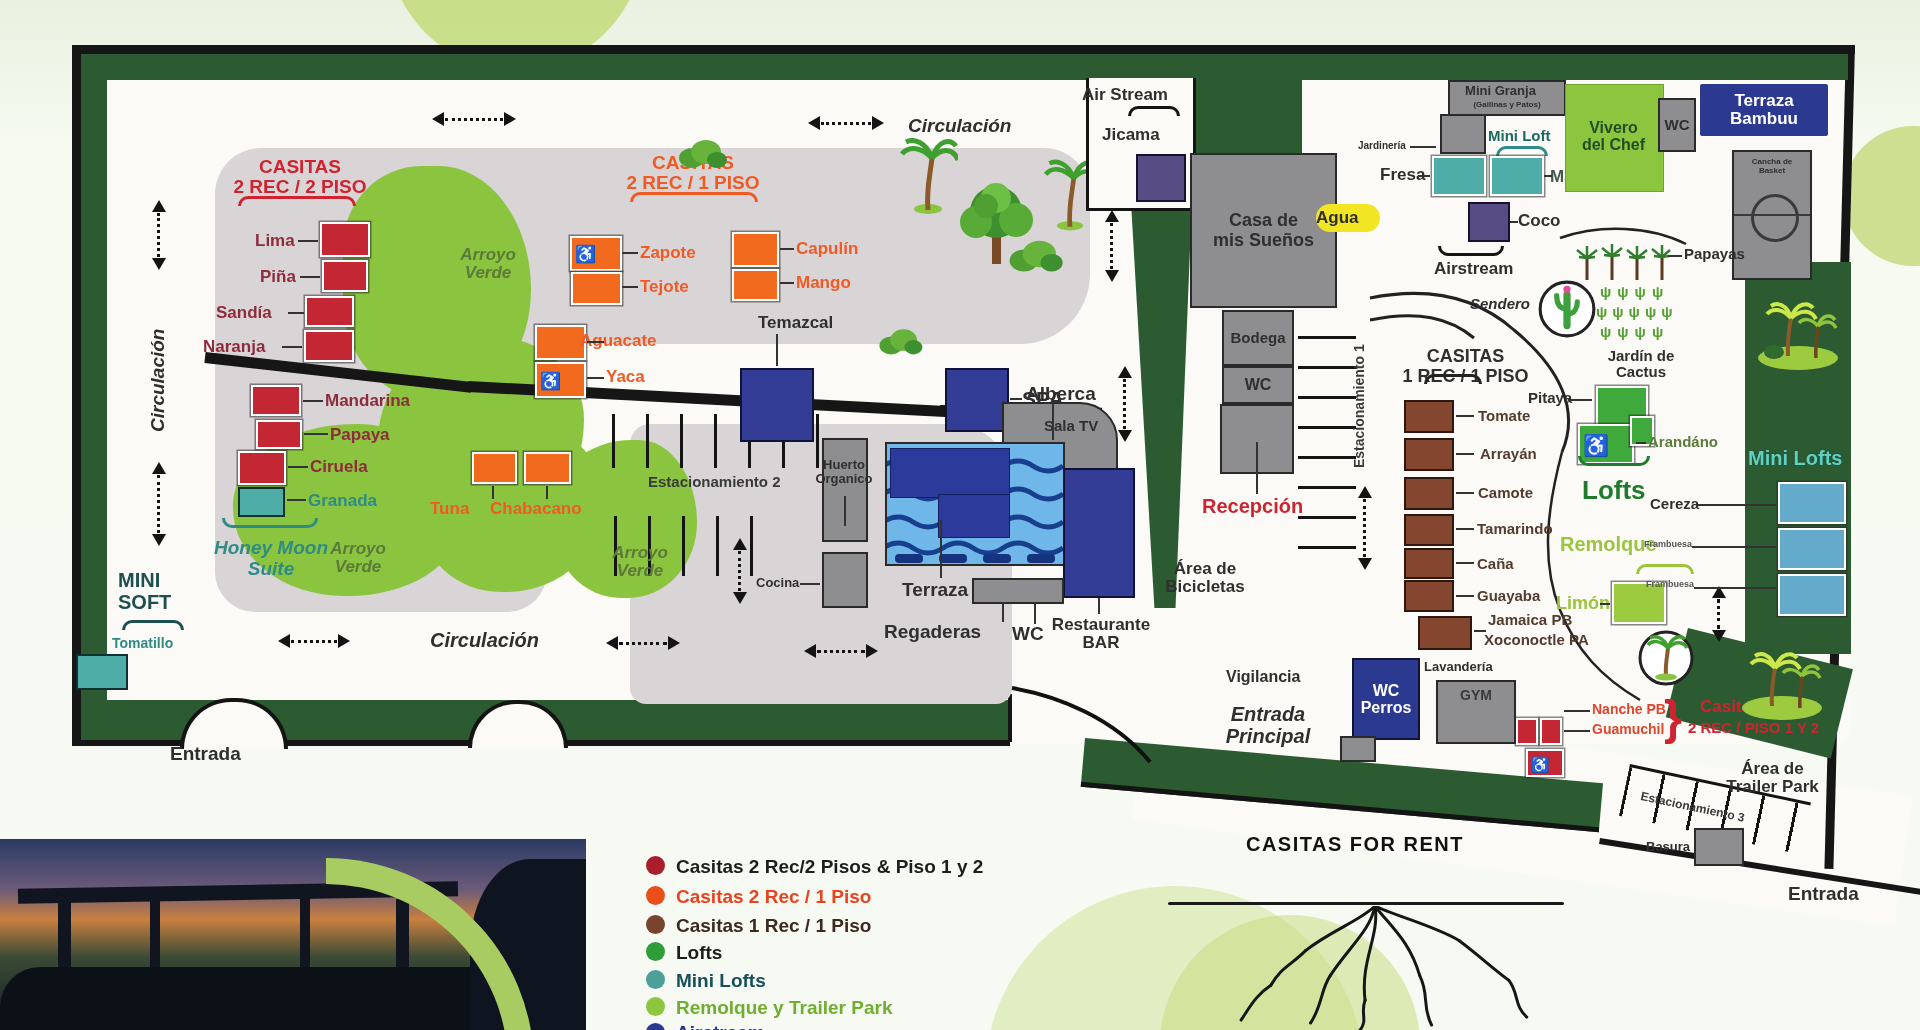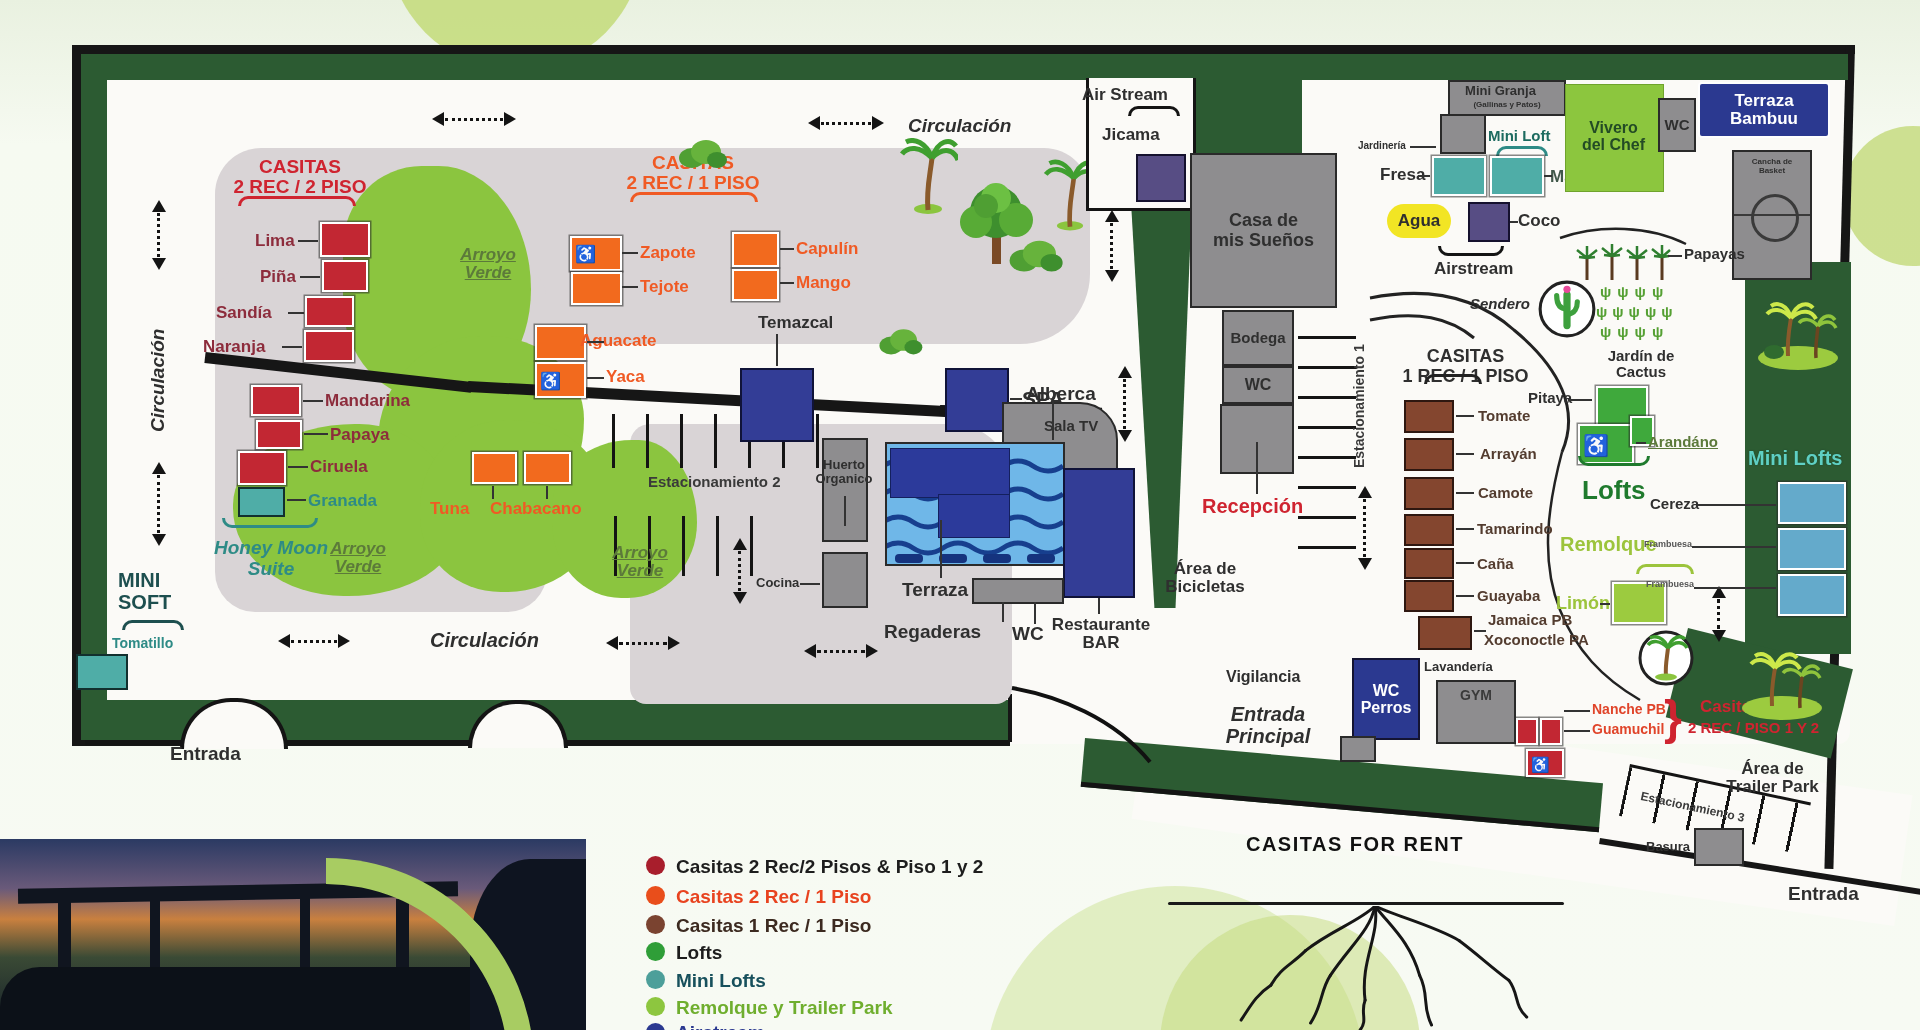--- a/index.html
+++ b/index.html
@@ -30,21 +30,21 @@
   .L{position:absolute;font-weight:bold;color:#2f2f2f;font-size:17px;line-height:1.08;white-space:pre-line;}
   .ctr{text-align:center;}
   .maroon{color:#8d2c3c;}
   .redt{color:#cf2430;}
   .orat{color:#f05a24;}
   .brot{color:#533c2f;}
   .tealt{color:#2e8b86;}
   .dteal{color:#1d4f4f;}
   .grnt{color:#1f7a2d;}
   .lgrnt{color:#9cc43c;}
-  .olive{color:#5c7a3a;text-decoration:underline;}
+  .olive{color:#5c7a3a;}
   .gryt{color:#3a3a3a;}
   .wht{color:#fff;}
   .ital{font-style:italic;}
   .vrot{transform:rotate(-90deg);transform-origin:0 0;}
   .tk{position:absolute;background:#333;}
   
   .arc-d{position:absolute;border:3px solid #222;border-bottom:none;border-radius:12px 12px 0 0;height:10px;box-sizing:border-box;}
   .arc-u{position:absolute;border:3px solid #222;border-top:none;border-radius:0 0 12px 12px;height:10px;box-sizing:border-box;}
   
   .arrow{position:absolute;display:flex;align-items:center;height:14px;}
@@ -395,21 +395,21 @@
     <div class="L ctr" style="left:0;top:19px;width:114px;font-size:8px">(Gallinas y Patos)</div>
   </div>
   <div class="L" style="left:1488px;top:128px;font-size:15px;color:#1d6b60">Mini Loft</div>
   <div class="arc-d" style="left:1496px;top:146px;width:52px;border-color:#2e8b86"></div>
   <div class="bx tealw" style="left:1432px;top:156px;width:54px;height:40px"></div>
   <div class="bx tealw" style="left:1490px;top:156px;width:54px;height:40px"></div>
   <div class="L" style="left:1380px;top:166px">Fresa</div>
   <div class="tk" style="left:1418px;top:175px;width:12px;height:2px"></div>
   <div class="L" style="left:1550px;top:168px;color:#41584a">Manzano</div>
   <div class="tk" style="left:1544px;top:175px;width:8px;height:2px"></div>
-  <div class="abs" style="left:1387px;top:204px;width:64px;height:34px;background:#f2e524;border-radius:17px;display:flex;align-items:center;justify-content:center">
+  <div class="abs" style="left:1316px;top:204px;width:64px;height:28px;background:#f2e524;border-radius:17px;display:flex;align-items:center;justify-content:flex-start">
     <span class="L" style="position:static;font-size:17px">Agua</span>
   </div>
   <div class="bx purple" style="left:1468px;top:202px;width:42px;height:40px"></div>
   <div class="L" style="left:1518px;top:212px">Coco</div>
   <div class="tk" style="left:1510px;top:221px;width:8px;height:2px"></div>
   <div class="arc-u" style="left:1438px;top:246px;width:66px;border-color:#141414"></div>
   <div class="L" style="left:1434px;top:260px">Airstream</div>
   <div class="L ital" style="left:1470px;top:296px;font-size:15px">Sendero</div>
 
   <div class="abs" style="left:1565px;top:84px;width:97px;height:106px;background:#8cc63e;border:1px solid #6fa32c">

